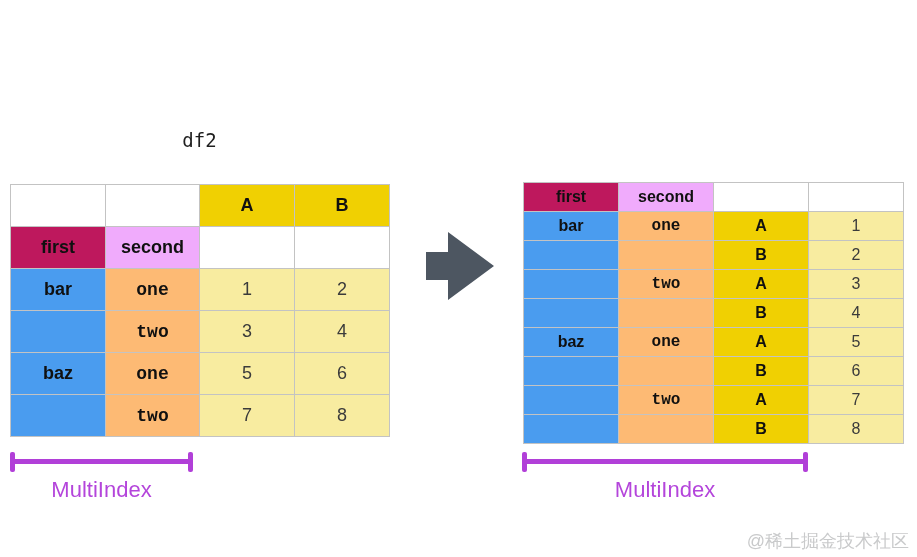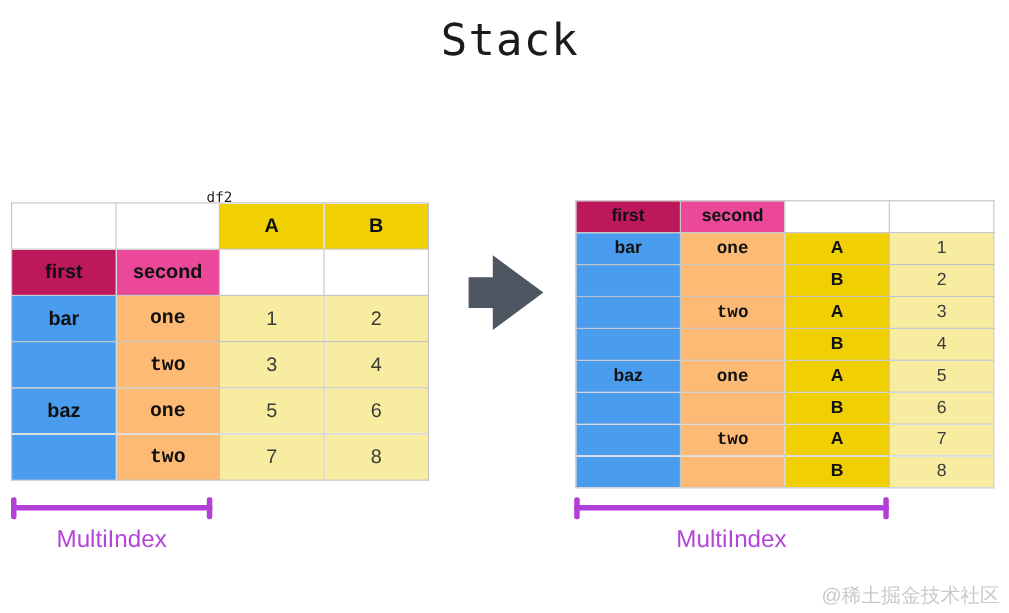--- a/index.html
+++ b/index.html
@@ -7,21 +7,21 @@
     position:relative; width:917px; height:557px; background:#ffffff;
     font-family:"Liberation Sans", sans-serif; overflow:hidden;
   }
   .title {
     position:absolute; top:14px; left:10px; width:907px; text-align:center;
     font-family:"DejaVu Sans Mono", monospace; font-size:40px; color:#1b1b1b;
     letter-spacing:1px;
   }
   .code-label {
     position:absolute; font-family:"DejaVu Sans Mono", monospace;
-    font-size:13px; color:#1f1f1f; text-align:center;margin-top:44px;
+    font-size:19px; color:#1f1f1f; text-align:center;
   }
   .code-label.left  { top:129px; left:10px;  width:379px; }
   .code-label.right { top:129px; left:538px; width:300px; }
 
   table.tbl { border-collapse:collapse; table-layout:fixed; position:absolute; }
   .tbl td {
     border:1px solid #c3c3c3; text-align:center; vertical-align:middle;
     padding:0; overflow:hidden;
   }
   .tbl-left  { left:10px;  top:184px; width:379px; }
@@ -29,21 +29,21 @@
   .tbl-right { left:523px; top:182px; width:380px; }
   .tbl-right td { height:28px; font-size:16px; }
 
   .bold { font-weight:bold; color:#101010; }
   .num  { font-weight:normal; color:#3b3b3b; }
 
   .c-white   { background:#ffffff; }
   .c-gold    { background:#F0D002; }
   .c-lyellow { background:#F8ECA0; }
   .c-green   { background:#be185d; }
-  .c-lgreen  { background:#ec4899; }
+  .c-lgreen  { background:#f0abfc; }
   .c-blue    { background:#4A9CEF;margin-top:20px; }
   .c-lblue   { background:#fdba74;font-family:Liberation Mono, monospace; }
 
   .arrow-wrap { position:absolute; left:425px; top:231px; width:70px; height:70px; }
 
   .bracket-bar {
     position:absolute; height:5px; background:#B13FD8; border-radius:2px; top:459px;
   }
   .bracket-cap {
     position:absolute; width:5px; height:20px; background:#B13FD8;
@@ -63,21 +63,20 @@
 
   .watermark {
     position:absolute; top:529px; right:8px; color:#c9cacb; font-size:18px;
   }
 </style>
 </head>
 <body>
 
 <div class="page">
 
-  <div class="title">Stack</div>
 
   <div class="code-label left">df2</div>
 
   <table class="tbl tbl-left">
     <colgroup>
       <col style="width:95px">
         <col style="width:94px">
         <col style="width:95px">
         <col style="width:95px">
     </colgroup>

